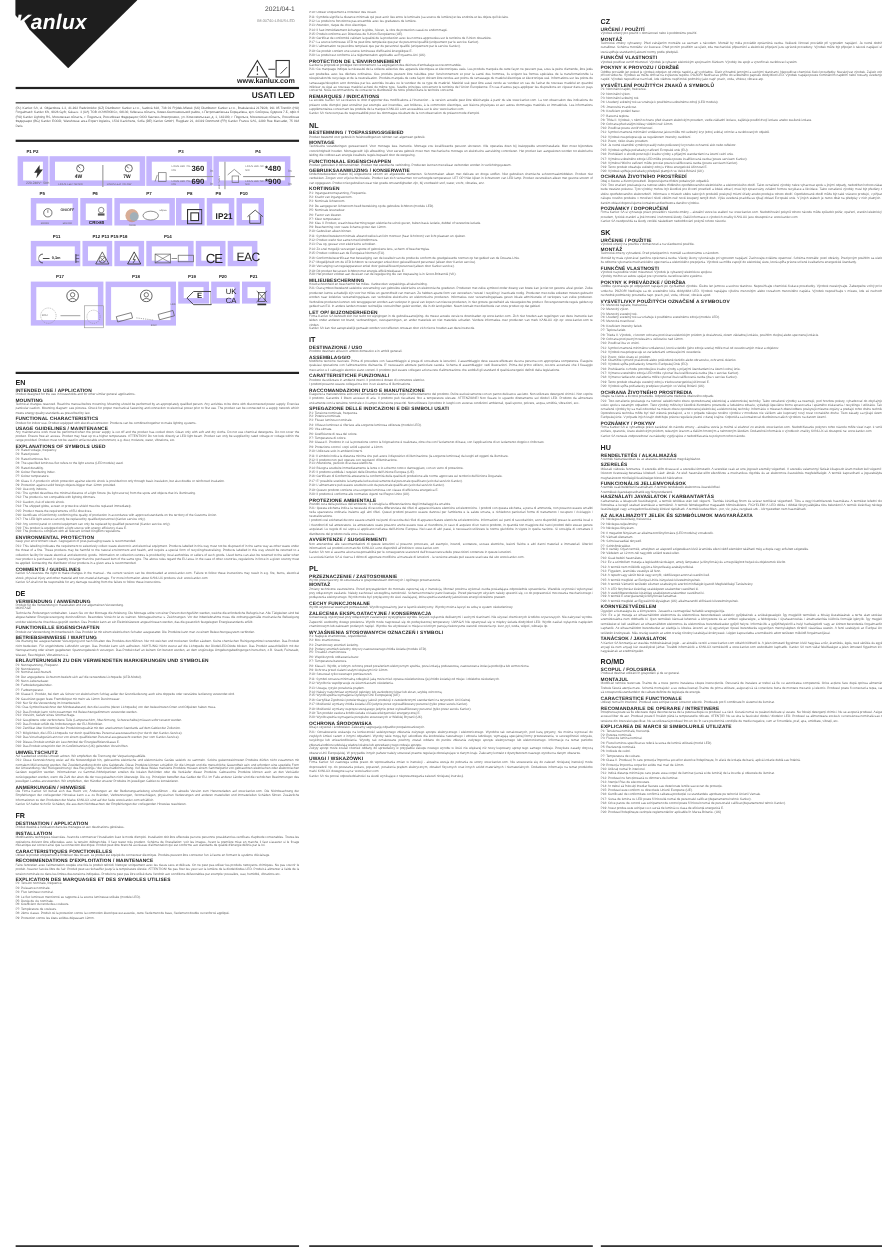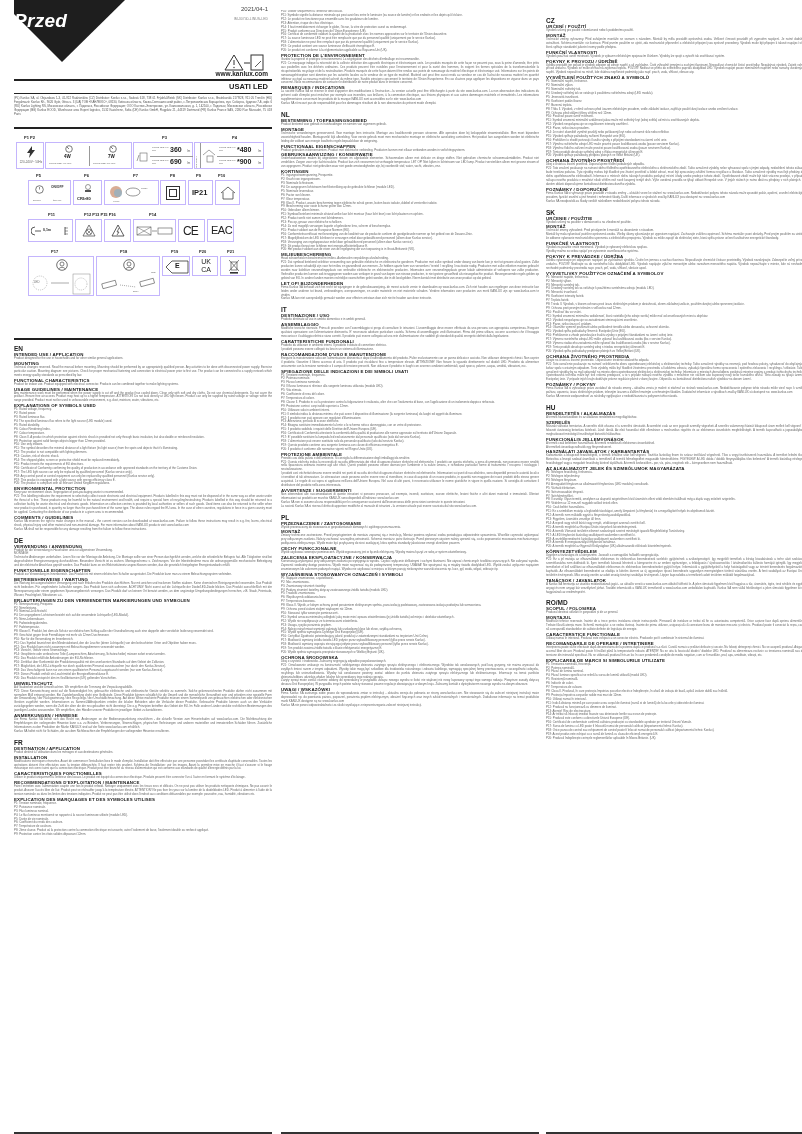--- a/index.html
+++ b/index.html
@@ -13,40 +13,40 @@
   .logo-wrap svg { position: absolute; left: 0; top: 0; }
   .logo-text { position: absolute; left: 10px; top: 10px; color: #fff; font-weight: bold; font-style: italic; font-size: 19px; letter-spacing: 0.3px; }
   .date { position: absolute; right: 4px; top: 6px; font-size: 6px; color: #444; }
   .code { position: absolute; right: 4px; top: 17px; font-size: 3.5px; color: #888; }
   .warn-icons { position: absolute; right: 6px; top: 53px; width: 44px; height: 18px; }
   .www { position: absolute; right: 4px; top: 70px; font-size: 6.5px; font-weight: bold; color: #222; }
   .hr-thick { position: absolute; left: 0; right: 0; height: 2px; background: #222; }
   .product { position: absolute; right: 4px; top: 82px; font-size: 7.5px; font-weight: bold; color: #222; }
   .distrib { position: absolute; left: 0; top: 97px; width: 258px; font-size: 2.9px; line-height: 3.9px; color: #555; text-align: justify; }
   .pics { position: absolute; left: 0; top: 132px; width: 258px; }
-  .pbox { position: absolute; border: 1px solid #c4b5fd; background: #fff; }
+  .pbox { position: absolute; border: 5px solid #c4b5fd; background: #fff; }
   .plabel { position: absolute; font-size: 4px; font-weight: bold; color: #222; text-align: center; }
   .ptext { position: absolute; font-size: 3px; color: #666; }
   .pbig { position: absolute; font-weight: bold; color: #222; }
   .content { position: absolute; left: 0; width: 258px; }
   .lang { font-size: 6.5px; font-weight: bold; color: #222; margin-top: 5px; line-height: 7px; }
   .h { font-size: 4.4px; font-weight: bold; color: #222; line-height: 5px; letter-spacing: 0.15px; }
   .p { font-size: 2.9px; line-height: 3.9px; color: #666; text-align: justify; }
   .sym { font-size: 2.9px; line-height: 3.9px; color: #666; }
   .bottom-rule { position: absolute; left: 0; right: 0; bottom: 0; height: 2px; background: #333; }
 </style>
 </head>
 <body>
 
 <div class="col" id="col1">
   <div class="logo-wrap" style="left:-14px;">
     <svg width="125" height="62" viewBox="0 0 125 62">
       <polygon points="0,0 125,0 62,62" fill="#1e1e1e"></polygon>
     </svg>
-    <span class="logo-text" style="left:14px;">Przed</span>
+    <span class="logo-text" style="left:14px;">Kanlux</span>
   </div>
   <span class="date">2021/04-1</span>
   <span class="code">IM-30740-LINUS-LED</span>
   <svg class="warn-icons" viewBox="0 0 44 18">
     <polygon points="12,2 21,17 3,17" fill="none" stroke="#333" stroke-width="1"></polygon>
     <line x1="12" y1="7" x2="12" y2="12" stroke="#333" stroke-width="1"></line>
     <circle cx="12" cy="14.5" r="0.7" fill="#333"></circle>
     <line x1="22" y1="10" x2="28" y2="10" stroke="#333" stroke-width="1"></line>
     <rect x="29" y="2" width="12" height="15" fill="none" stroke="#333" stroke-width="1"></rect>
     <line x1="33" y1="14" x2="39" y2="8" stroke="#333" stroke-width="0.8"></line>

